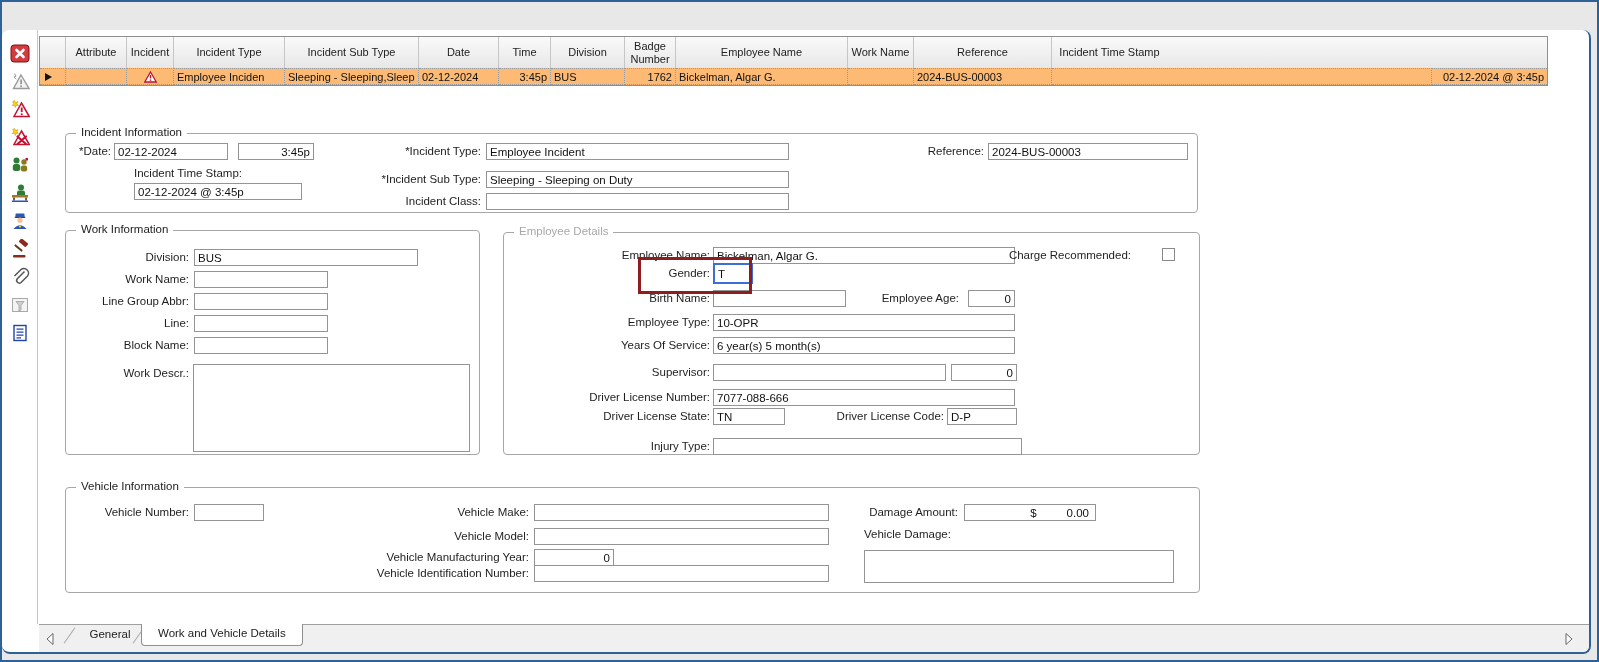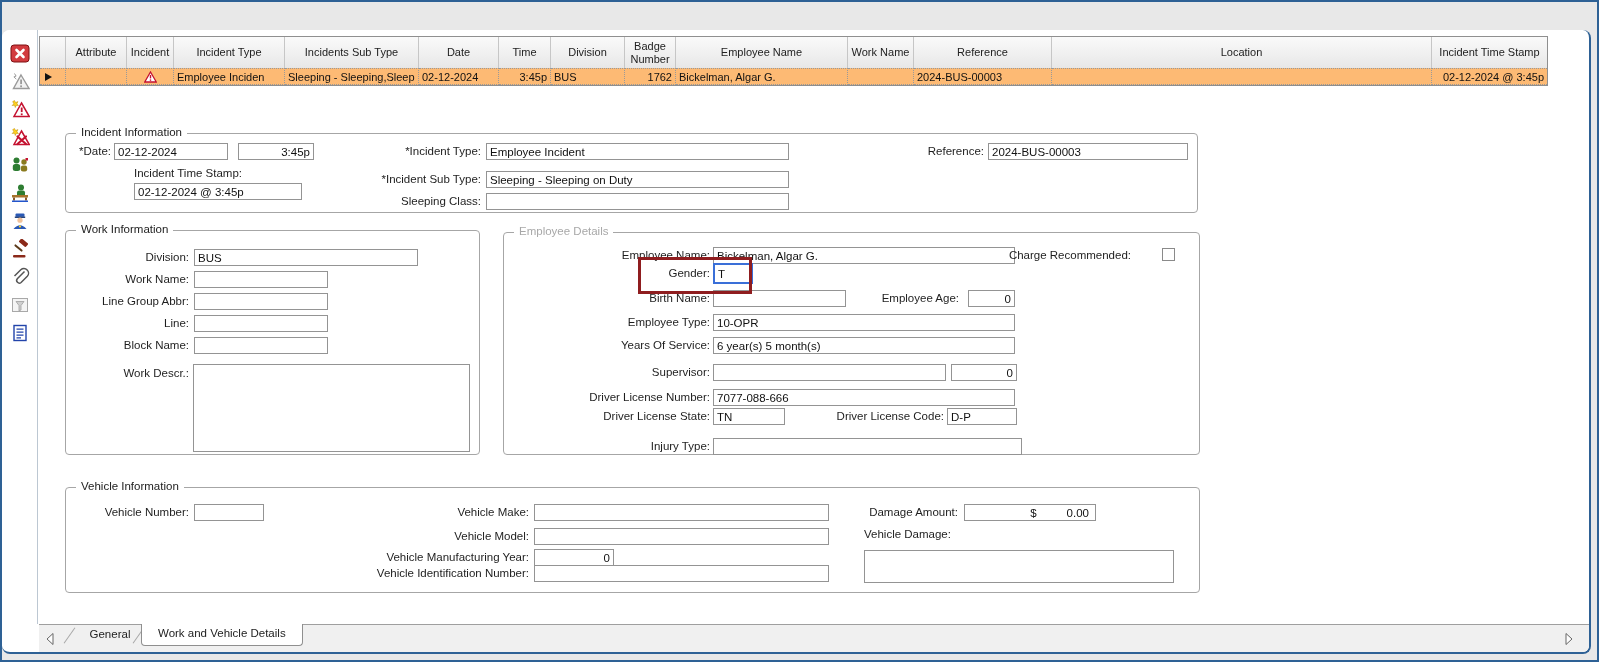--- a/index.html
+++ b/index.html
@@ -132,29 +132,28 @@
           </svg>
       </span>
     </div>
 
     <div class="grid">
       <div class="grow ghead">
         <div class="gh" style="width:26px"></div>
         <div class="gh" style="width:61px">Attribute</div>
         <div class="gh" style="width:47px">Incident</div>
         <div class="gh" style="width:111px">Incident Type</div>
-        <div class="gh" style="width:134px">Incidents Sub Type</div>
+        <div class="gh" style="width:134px">Incident Sub Type</div>
         <div class="gh" style="width:80px">Date</div>
         <div class="gh" style="width:52px">Time</div>
         <div class="gh" style="width:74px">Division</div>
         <div class="gh" style="width:51px">Badge Number</div>
         <div class="gh" style="width:172px">Employee Name</div>
         <div class="gh" style="width:66px">Work Name</div>
         <div class="gh" style="width:138px">Reference</div>
-        <div class="gh" style="width:380px">Location</div>
         <div class="gh" style="width:115px;border-right:none">Incident Time Stamp</div>
       </div>
       <div class="grow gdata">
         <div class="gc" style="width:26px">
             <span class="selwedge"></span>
           </div>
         <div class="gc" style="width:61px"></div>
         <div class="gc" style="width:47px;justify-content:center">
           <svg width="13" height="12">
               <path d="M6.5 1 L12.3 11 L0.7 11 Z" fill="#fff" stroke="#c41230" stroke-width="1.3"></path>
@@ -180,21 +179,21 @@
       <span class="leg">Incident Information</span>
       <span class="lbl" style="left:0;top:11px;width:45px;">*Date:</span>
       <div class="field" style="left:48px;top:9px;width:114px;">02-12-2024</div>
       <div class="field r" style="left:172px;top:9px;width:76px;">3:45p</div>
       <span class="lbl left" style="left:68px;top:33px;">Incident Time Stamp:</span>
       <div class="field" style="left:68px;top:49px;width:168px;">02-12-2024 @  3:45p</div>
       <span class="lbl" style="left:280px;top:11px;width:135px;">*Incident Type:</span>
       <div class="field" style="left:420px;top:9px;width:303px;">Employee Incident</div>
       <span class="lbl" style="left:260px;top:39px;width:155px;">*Incident Sub Type:</span>
       <div class="field" style="left:420px;top:37px;width:303px;">Sleeping - Sleeping on Duty</div>
-      <span class="lbl" style="left:280px;top:61px;width:135px;">Sleeping Class:</span>
+      <span class="lbl" style="left:280px;top:61px;width:135px;">Incident Class:</span>
       <div class="field" style="left:420px;top:59px;width:303px;"></div>
       <span class="lbl" style="left:833px;top:11px;width:85px;">Reference:</span>
       <div class="field" style="left:922px;top:9px;width:200px;">2024-BUS-00003</div>
     </div>
 
     <div class="grp" style="left:63px;top:200px;width:415px;height:225px;">
       <span class="leg">Work Information</span>
       <span class="lbl" style="left:0;top:20px;width:123px;">Division:</span>
       <div class="field" style="left:128px;top:18px;width:224px;">BUS</div>
       <span class="lbl" style="left:0;top:42px;width:123px;">Work Name:</span>

